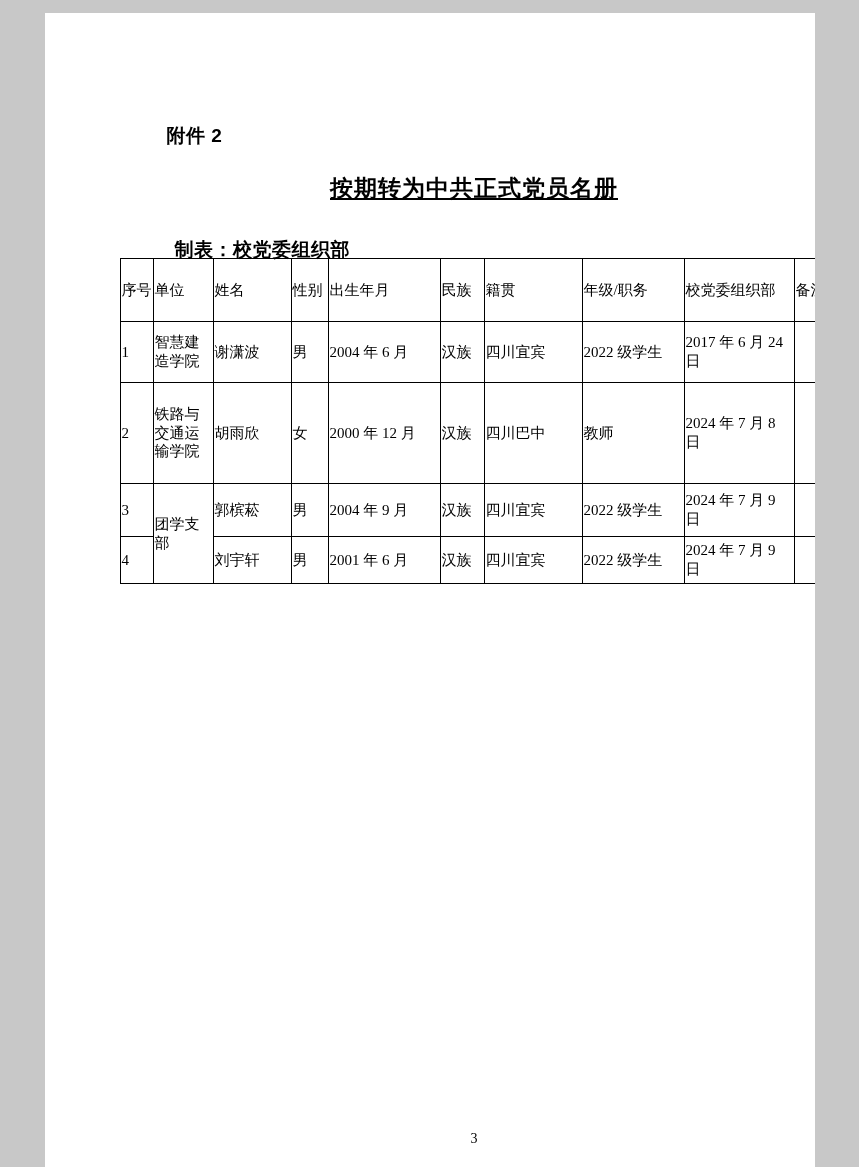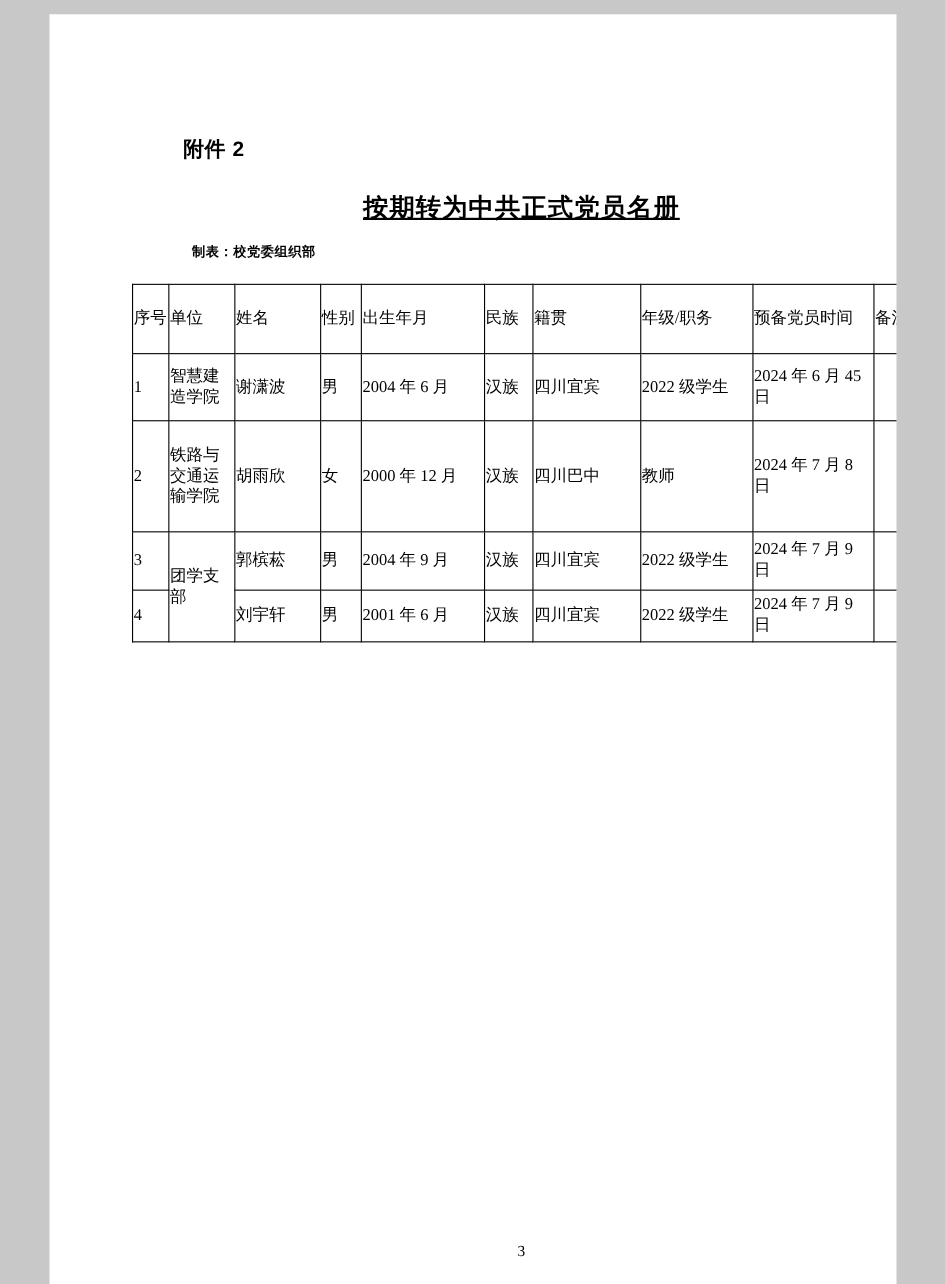--- a/index.html
+++ b/index.html
@@ -52,22 +52,22 @@
   .meta-row {
     position: absolute;
     left: 130px;
     top: 208px;
     width: 616px;
     height: 24px;
   }
   .meta-left {
     position: absolute;
     left: 0;
-    top: 0;
-    font-size: 12px;
+    top: 16px;
+    font-size: 19px;
     font-weight: bold;
     font-family: "Liberation Serif", "DejaVu Serif", serif;
     letter-spacing: 0.5px;
   }
   .meta-right {
     position: absolute;
     right: 0;
     top: 0;
     font-size: 17px;
     font-weight: bold;
@@ -175,35 +175,35 @@
       <thead>
         <tr>
           <td>序号</td>
           <td>单位</td>
           <td>姓名</td>
           <td>性别</td>
           <td>出生年月</td>
           <td>民族</td>
           <td>籍贯</td>
           <td>年级/职务</td>
-          <td>预备党员时间</td>
+          <td>校党委组织部</td>
           <td>备注</td>
         </tr>
       </thead>
       <tbody>
         <tr class="r1">
           <td>1</td>
           <td>智慧建造学院</td>
           <td>谢潇波</td>
           <td>男</td>
           <td>2004 年 6 月</td>
           <td>汉族</td>
           <td>四川宜宾</td>
           <td>2022 级学生</td>
-          <td>2024 年 6 月 45 日</td>
+          <td>2017 年 6 月 24 日</td>
           <td></td>
         </tr>
         <tr class="r2">
           <td>2</td>
           <td>铁路与交通运输学院</td>
           <td>胡雨欣</td>
           <td>女</td>
           <td>2000 年 12 月</td>
           <td>汉族</td>
           <td>四川巴中</td>

